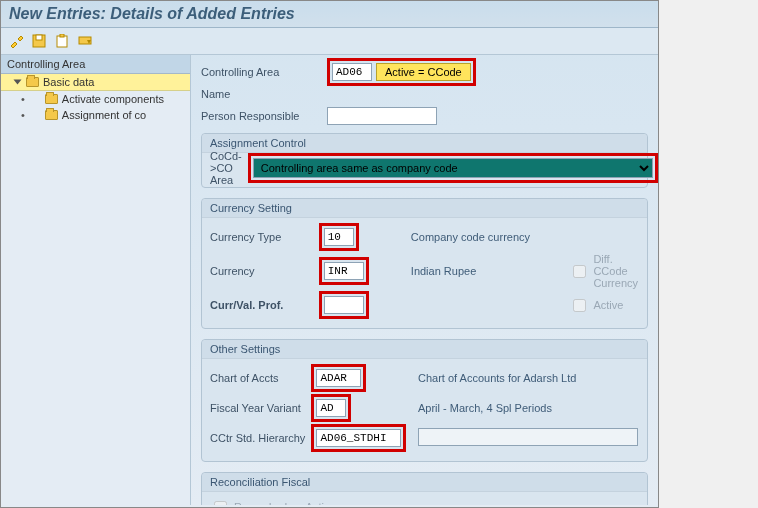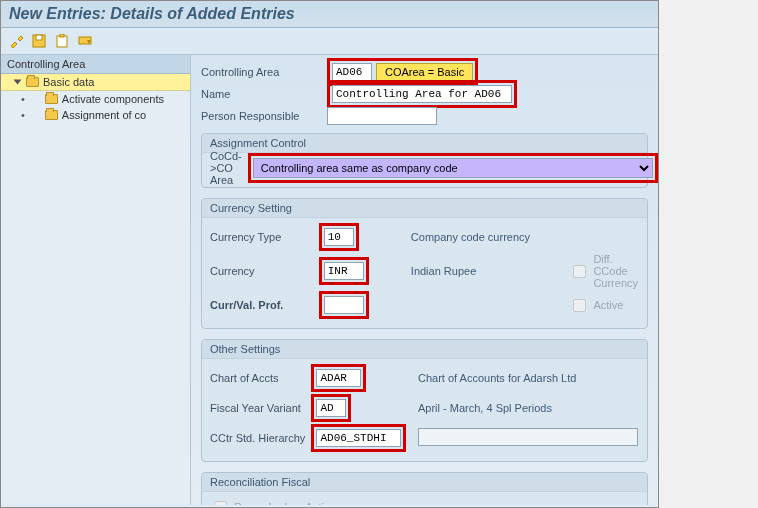--- a/index.html
+++ b/index.html
@@ -152,21 +152,21 @@
     background: #ffe45c;
     border: 1px solid #b9a22a;
     font-size: 11px;
     height: 18px;
     padding: 0 8px;
     cursor: pointer;
   }
   select.sap {
     font-size: 11px;
     border: 1px solid #8ea3b5;
-    background: #c4b5fd;
+    background: #0f766e;
     height: 20px;
     width: 400px;
     padding: 1px 3px;
   }
   .highlight-box {
     border: 3px solid #d10000;
   }
   .check-disabled {
     color: #9aa8b5;
     display: inline-flex;
@@ -232,28 +232,25 @@
         <span>Assignment of co</span>
       </div>
     </div>
 
     <div class="content">
 
       <div class="row">
         <div class="label-col">Controlling Area</div>
         <span class="highlight-box" style="display:inline-flex;align-items:center;gap:4px;padding:2px;">
           <input type="text" class="sap" style="width: 40px;" value="AD06">
-          <button class="yellow-btn">COArea = Basic</button>
+          <button class="yellow-btn">Active = CCode</button>
         </span>
       </div>
       <div class="row">
         <div class="label-col">Name</div>
-        <span class="highlight-box" style="padding:2px;display:inline-flex;">
-          <input type="text" class="sap" style="width: 180px;" value="Controlling Area for AD06">
-        </span>
       </div>
       <div class="row">
         <div class="label-col">Person Responsible</div>
         <input type="text" class="sap" style="width: 110px;" value="">
       </div>
 
       <div class="fieldgroup">
         <div class="legend">Assignment Control</div>
         <div class="inner">
           <div class="row">

